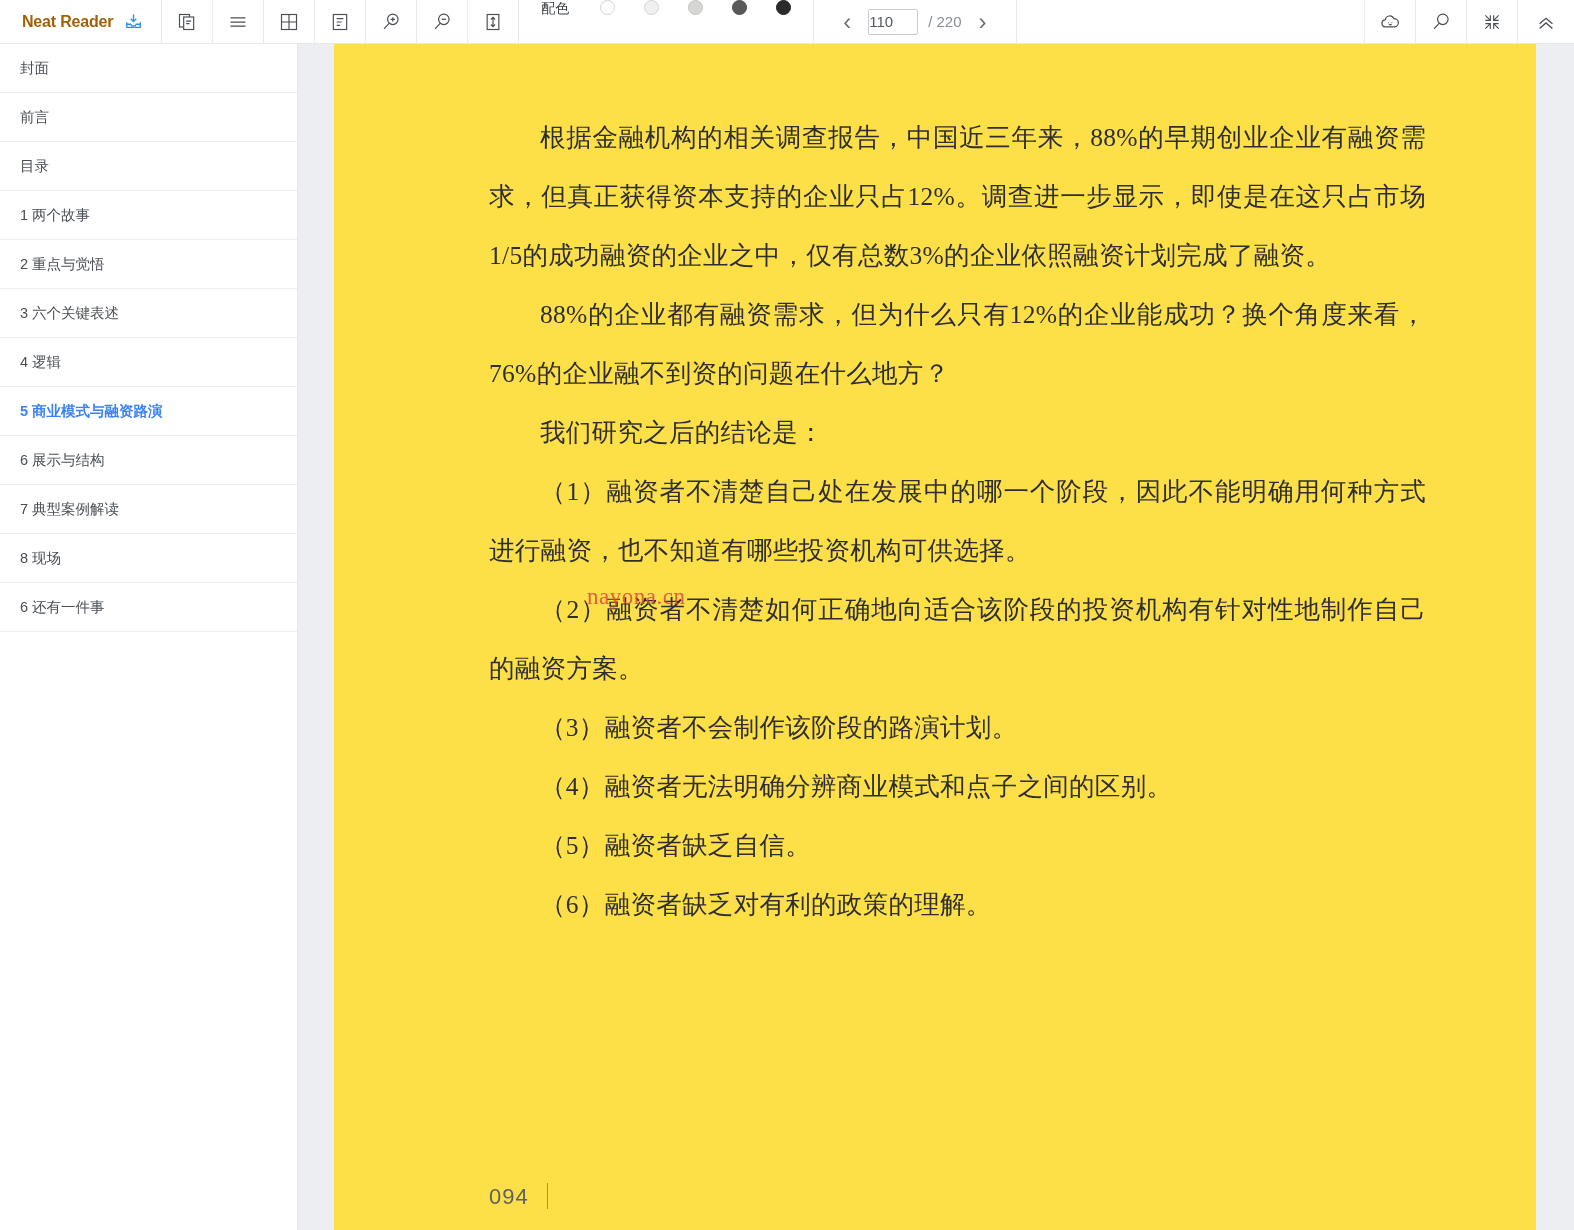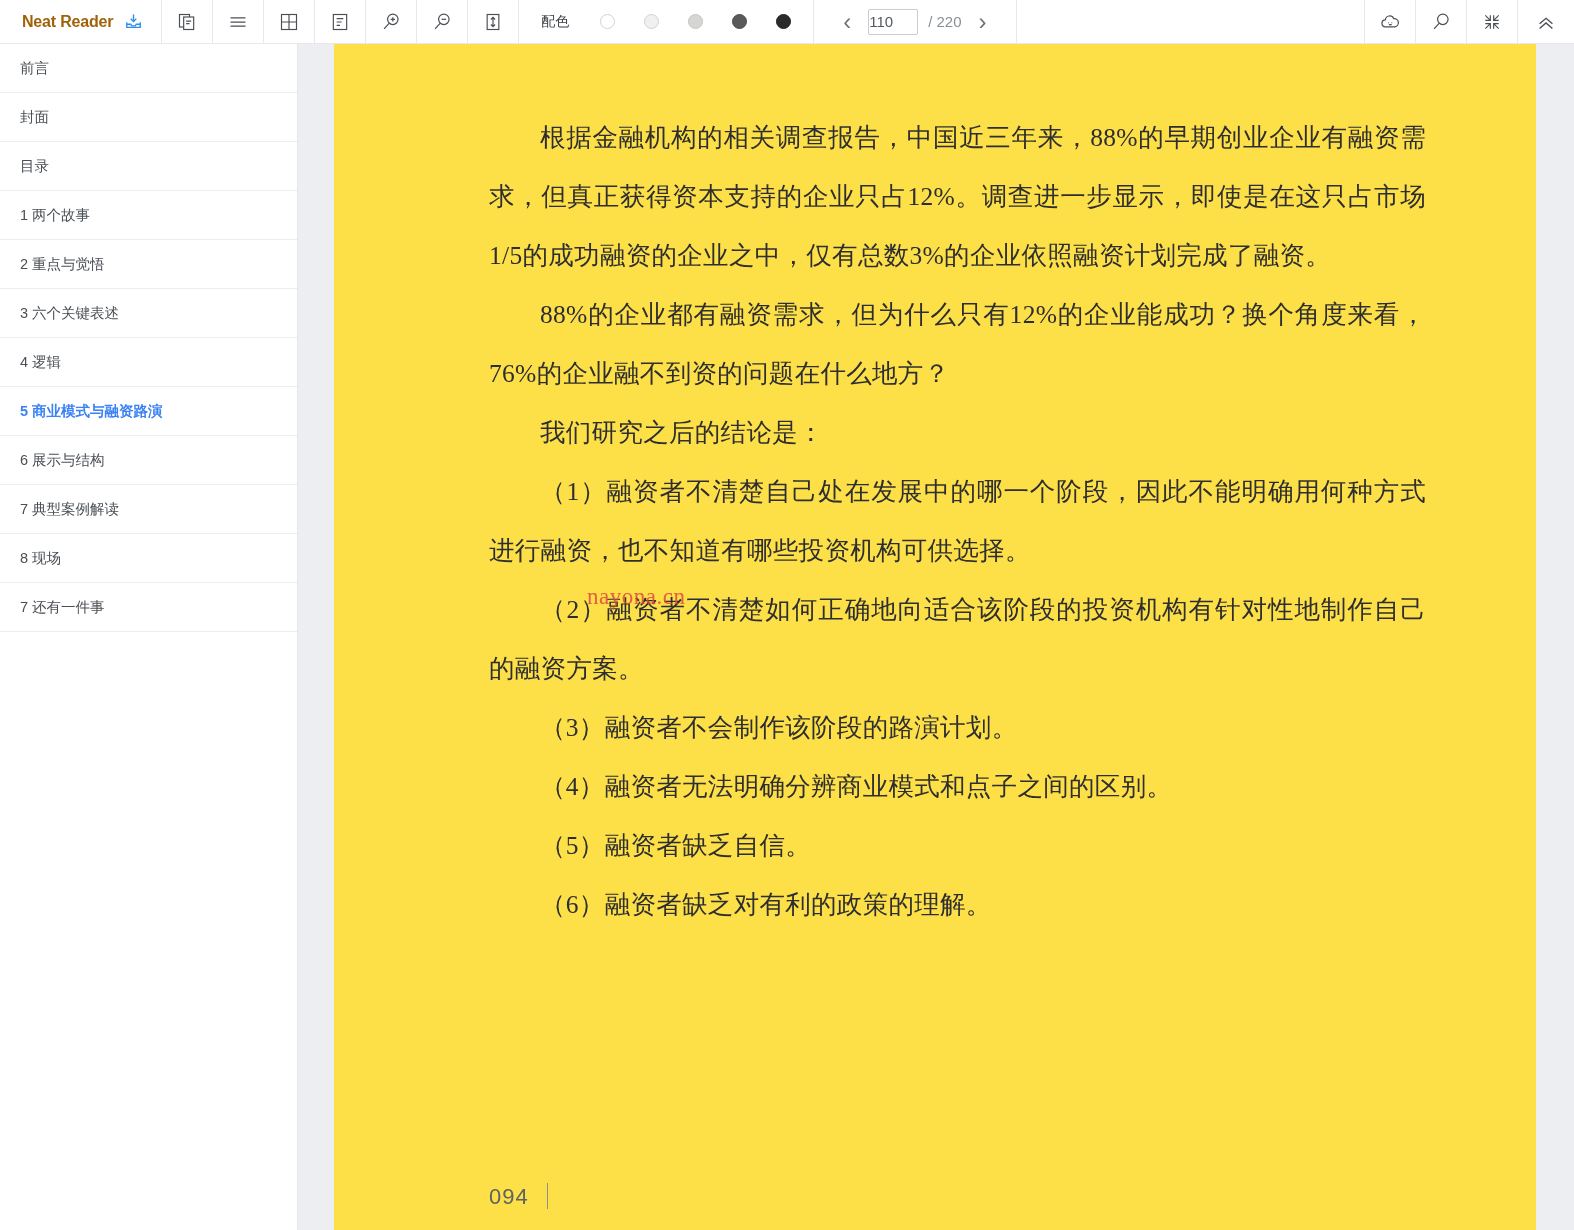--- a/index.html
+++ b/index.html
@@ -72,21 +72,21 @@
     color: #4b4f54;
     cursor: pointer;
     background: transparent;
     border: none;
   }
   .tb-btn svg { display: block; }
 
   
   .color-group {
     display: flex;
-    align-items: center;
+    align-items: flex-start;
     gap: 29px;
     padding: 0 22px;
     height: 100%;
   }
   .color-label {
     font-size: 14px;
     color: #3d4247;
     font-family: "Liberation Sans", "DejaVu Sans", sans-serif;
     white-space: nowrap;
     margin-right: 2px;
@@ -368,32 +368,32 @@
         <path d="M5 14l7-6 7 6"></path>
           <path d="M5 19l7-6 7 6"></path>
       </svg>
     </div>
   </div>
 
   <div class="body-row">
 
     <nav class="sidebar">
       <ul class="toc-list">
+        <li class="toc-item">封面</li>
         <li class="toc-item">前言</li>
-        <li class="toc-item">封面</li>
         <li class="toc-item">目录</li>
         <li class="toc-item">1 两个故事</li>
         <li class="toc-item">2 重点与觉悟</li>
         <li class="toc-item">3 六个关键表述</li>
         <li class="toc-item">4 逻辑</li>
         <li class="toc-item active">5 商业模式与融资路演</li>
         <li class="toc-item">6 展示与结构</li>
         <li class="toc-item">7 典型案例解读</li>
         <li class="toc-item">8 现场</li>
-        <li class="toc-item">7 还有一件事</li>
+        <li class="toc-item">6 还有一件事</li>
       </ul>
     </nav>
 
     <section class="reader-pane">
       <article class="page-sheet">
         <div class="page-content">
 
           <p class="para">根据金融机构的相关调查报告，中国近三年来，88%的早期创业企业有融资需求，但真正获得资本支持的企业只占12%。调查进一步显示，即使是在这只占市场1/5的成功融资的企业之中，仅有总数3%的企业依照融资计划完成了融资。</p>
           <p class="para">88%的企业都有融资需求，但为什么只有12%的企业能成功？换个角度来看，76%的企业融不到资的问题在什么地方？</p>
           <p class="para">我们研究之后的结论是：</p>

